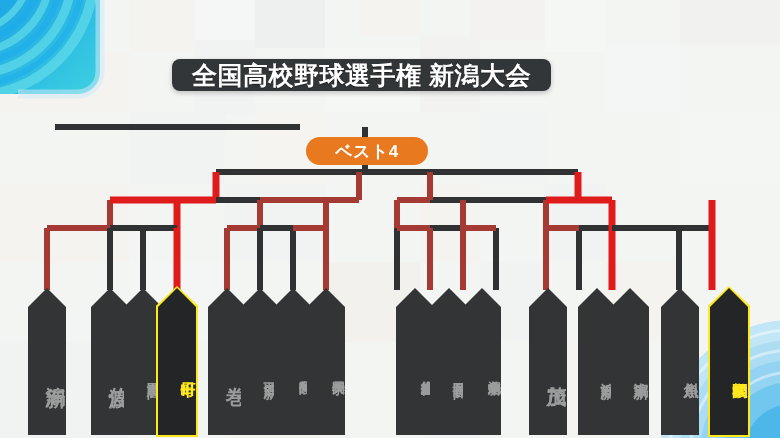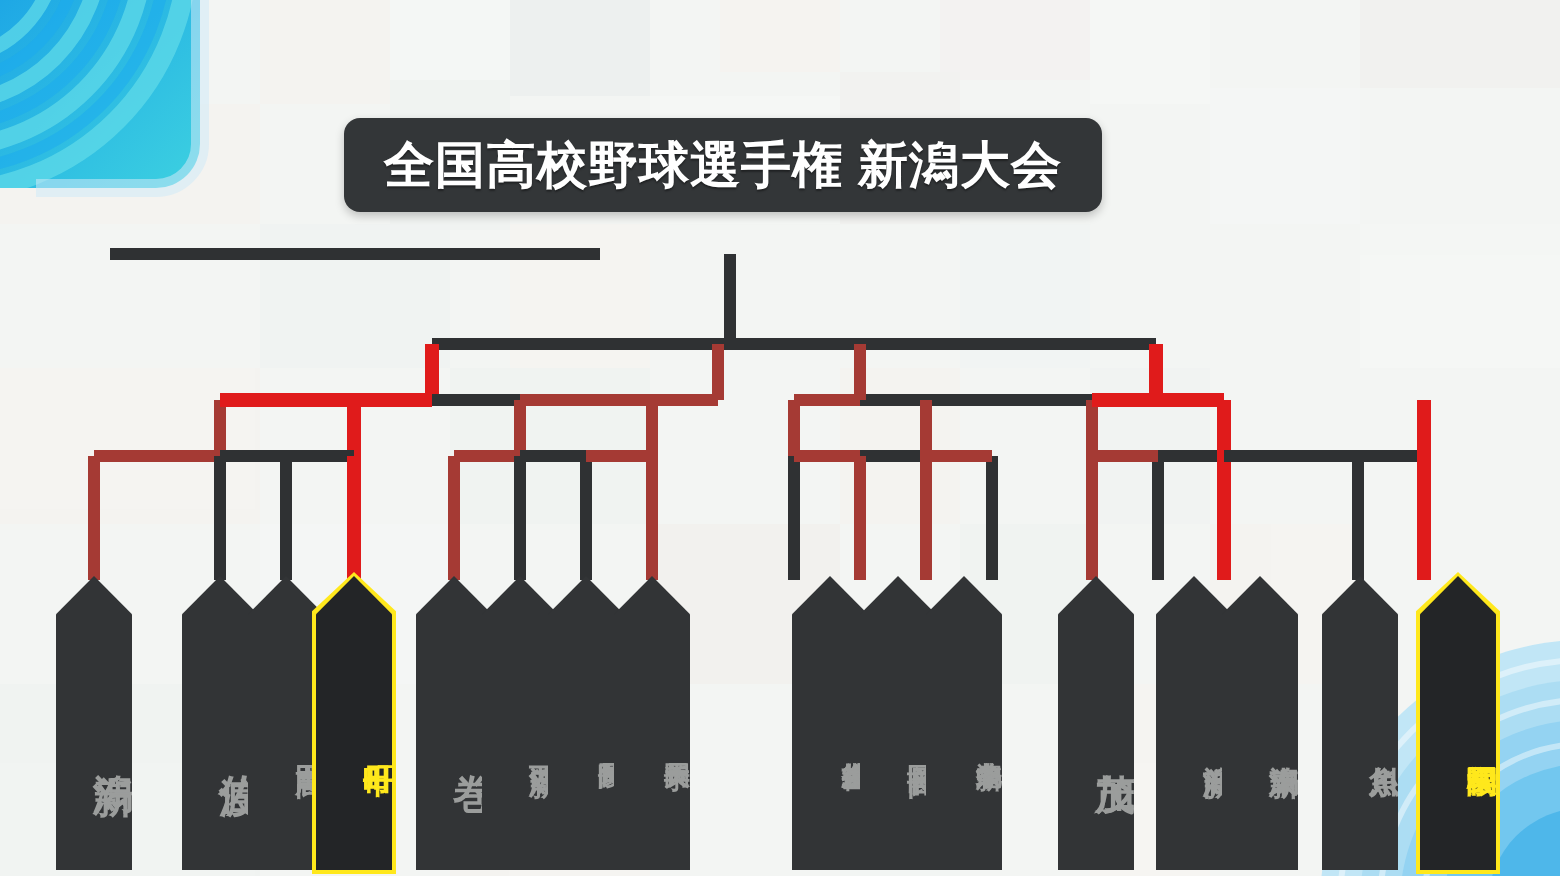--- a/index.html
+++ b/index.html
@@ -11,21 +11,21 @@
   }
   #stage { position: absolute; inset: 0; width: 780px; height: 438px; overflow: hidden; }
 
   
   .bg-base { position: absolute; inset: 0; background: #f3f5f3; }
   .deco-svg { position: absolute; inset: 0; width: 780px; height: 438px; }
 
   
   .title-bar {
     position: absolute; left: 172px; top: 59px;
-    height: 47px; padding: 12px 20px;
+    height: 32px; padding: 12px 20px;
     background: #333638; border-radius: 8px;
     display: flex; align-items: center;
     box-shadow: 0 2px 5px rgba(0,0,0,.22);
   }
   .title-bar .txt {
     color: #ffffff; font-size: 25px; font-weight: bold;
     letter-spacing: .5px; white-space: nowrap;
     text-shadow: 0 1px 1px rgba(0,0,0,.4);
   }
   .block-label {
@@ -247,20 +247,23 @@
 
       <path d="M 612 228 V 290" stroke="#e01b1b" stroke-width="7"></path>
       <path d="M 679 228 V 290" stroke="#2f3133" stroke-width="6"></path>
       <path d="M 679 228 H 712" stroke="#2f3133" stroke-width="6"></path>
       <path d="M 712 228 V 290" stroke="#e01b1b" stroke-width="7"></path>
       <path d="M 612 228 H 679" stroke="#2f3133" stroke-width="6"></path>
       <path d="M 712 228 V 200" stroke="#e01b1b" stroke-width="7"></path>
     </g>
   </svg>
 
+  <div class="best4">
+    <span class="txt">ベスト4</span>
+  </div>
 
   <div class="pennant" style="left:28px;  top:288px;">
       <div class="shape"></div>
       <div class="label">新潟</div>
     </div>
   <div class="pennant" style="left:91px;  top:288px;">
       <div class="shape"></div>
       <div class="label">佐渡</div>
     </div>
   <div class="pennant small" style="left:124px; top:288px;">

